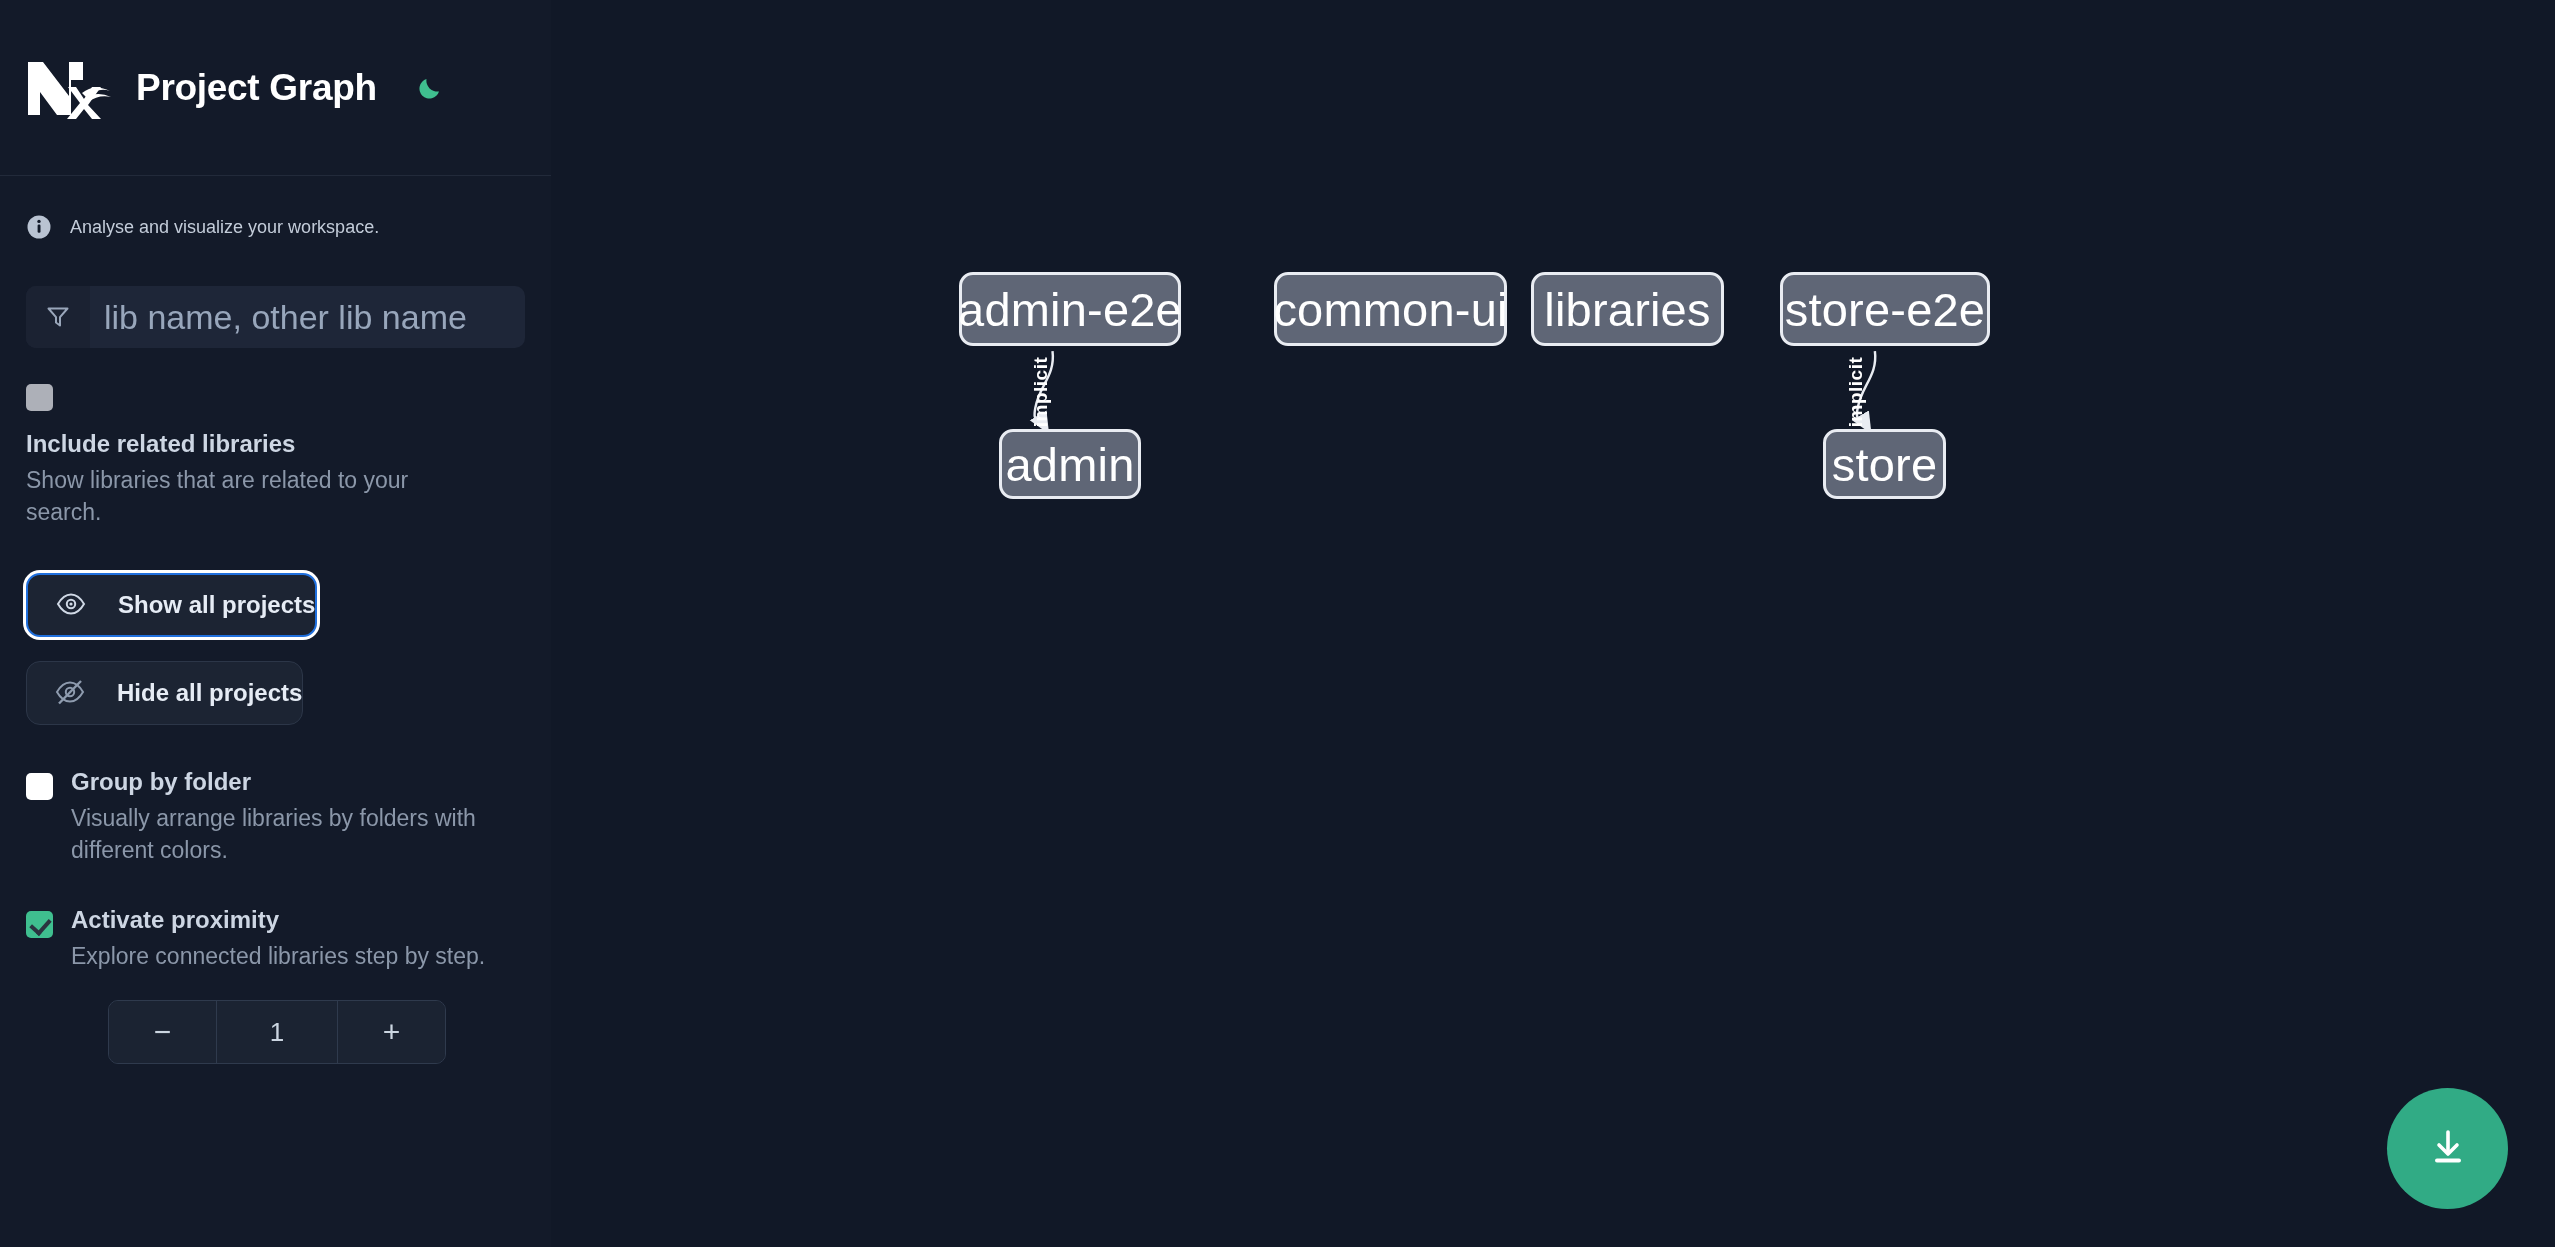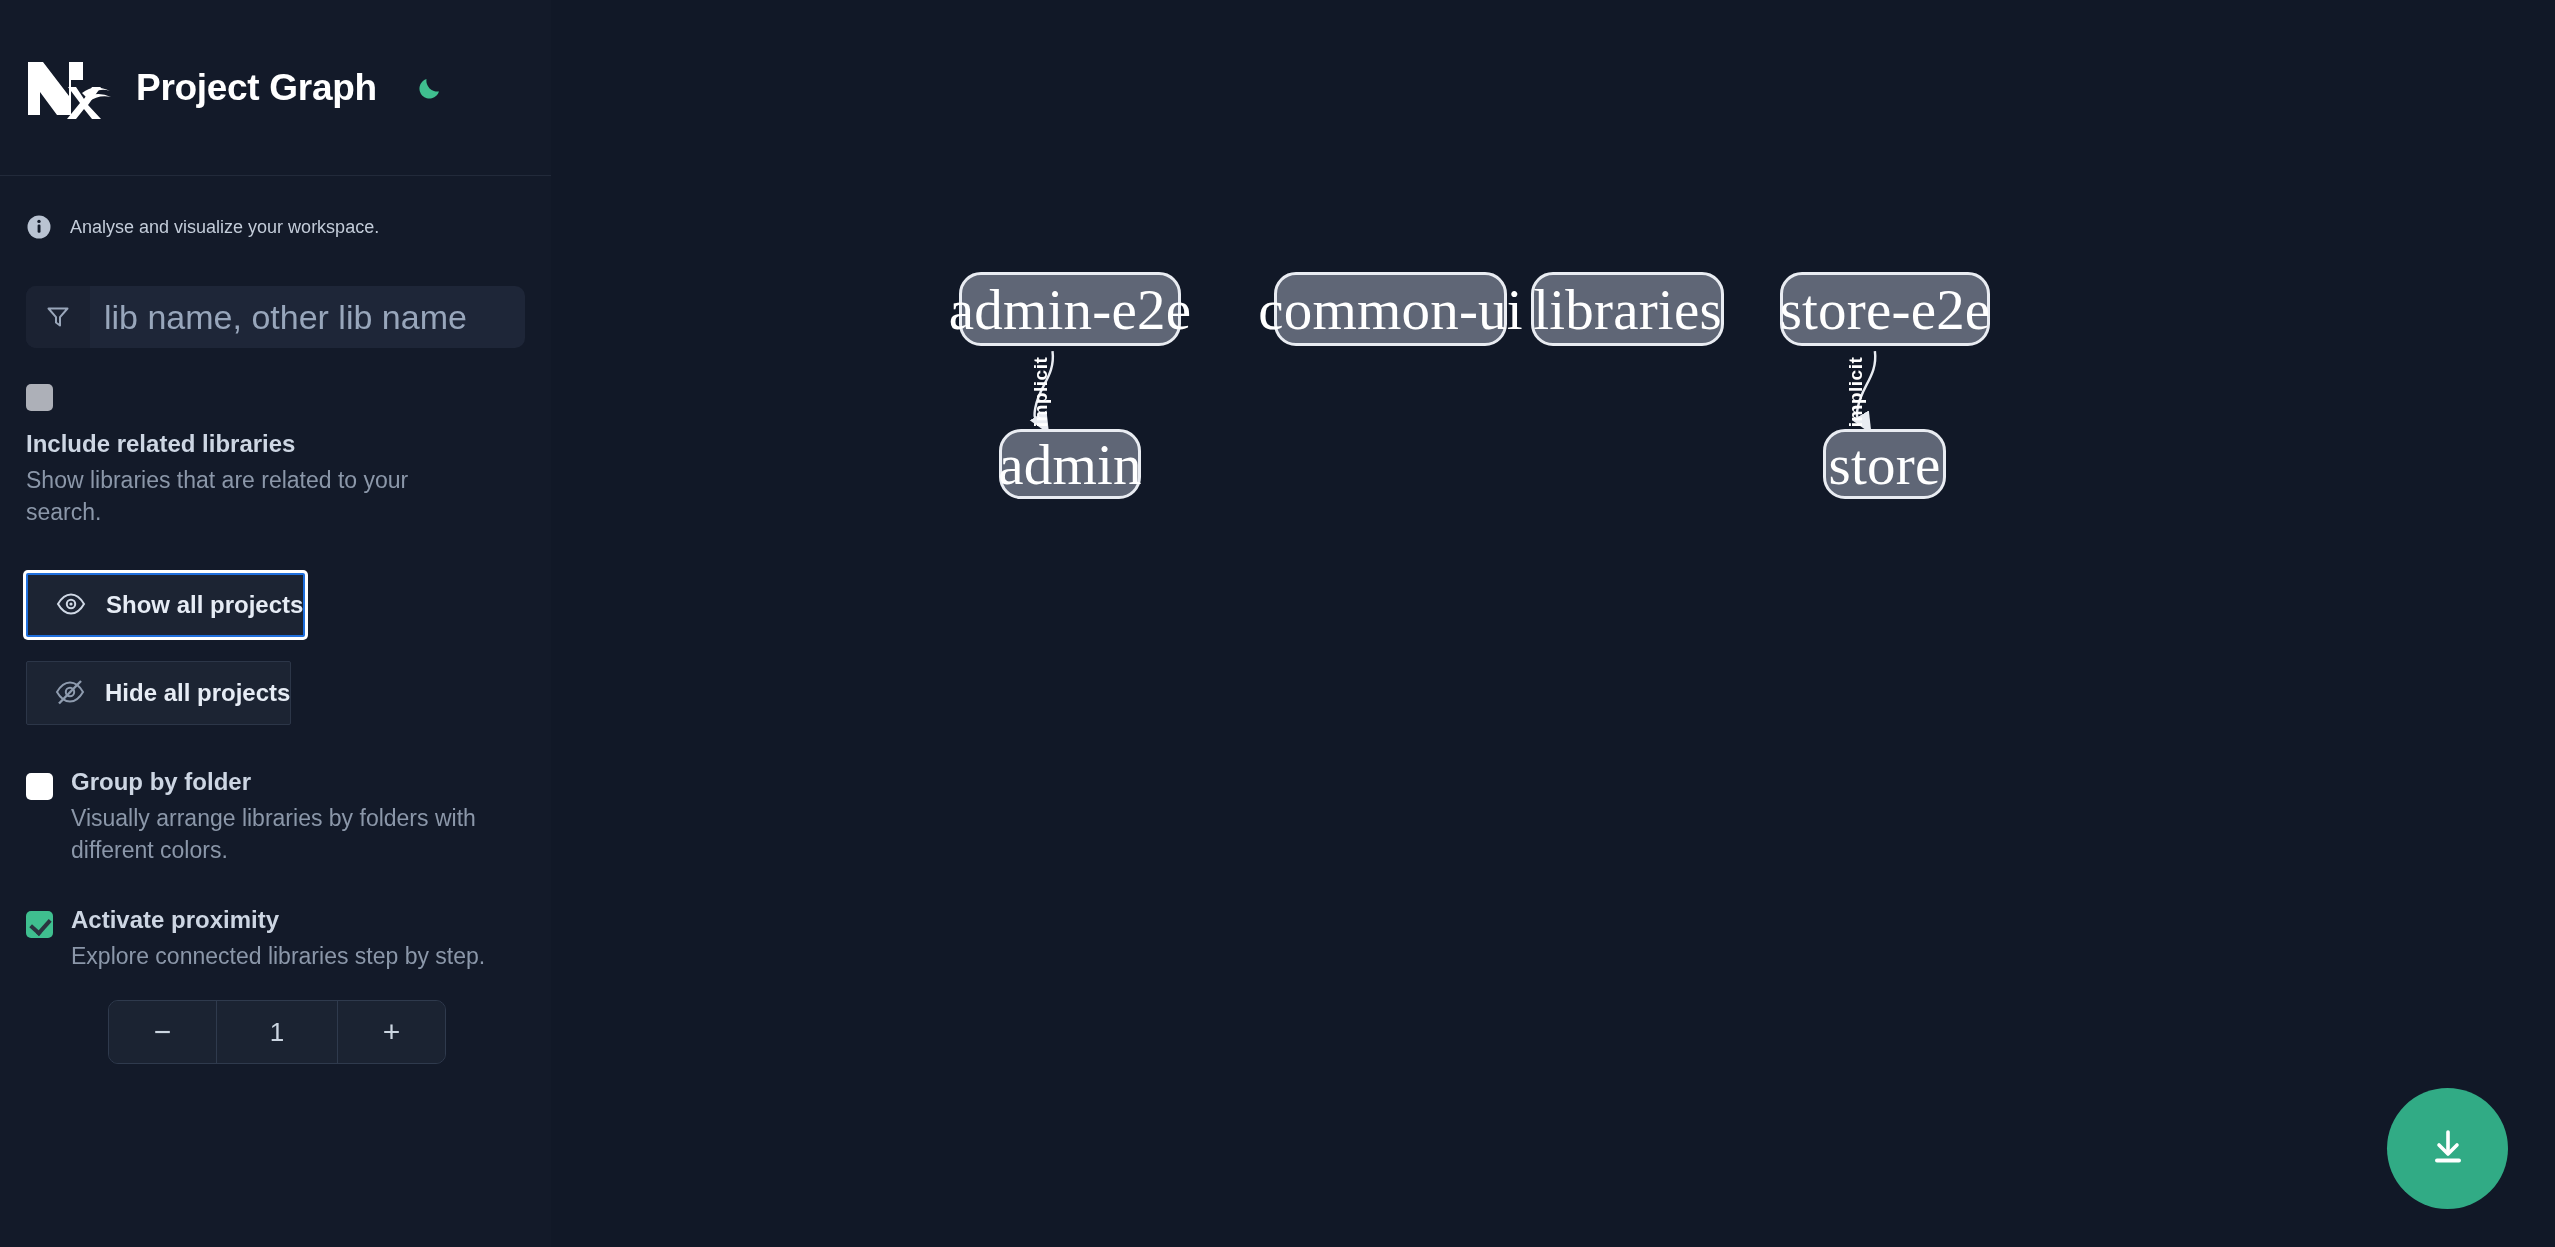--- a/index.html
+++ b/index.html
@@ -158,25 +158,25 @@
     color: #8b97a9;
     line-height: 1.42;
     margin-top: 4px;
     max-width: 440px;
   }
 
   
   .btn-block {
     margin: 16px 26px;
     height: 64px;
-    border-radius: 2px;
+    border-radius: 14px;
     display: flex;
     align-items: center;
     padding-left: 28px;
-    gap: 20px;
+    gap: 32px;
     background: #1c2433;
     border: 1px solid #2c3648;
     cursor: pointer;
     font-family: "Liberation Sans", sans-serif;
   }
   .btn-show {
     margin-top: 44px;
     border: 2px solid #1f6fdd;
     box-shadow: 0 0 0 3px #ffffff;
   }
@@ -260,31 +260,30 @@
   }
   .graph-canvas {
     position: absolute;
     inset: 0;
   }
 
   .node {
     position: absolute;
     background: #5f6676;
     border: 3px solid #e9ecf2;
-    border-radius: 22px;
+    border-radius: 14px;
     display: flex;
     align-items: center;
     justify-content: center;
     color: #ffffff;
-    font-size: 57px;
+    font-size: 47px;
     font-weight: 400;
     letter-spacing: 0.2px;
     white-space: nowrap;
     cursor: pointer;
-    font-family: Liberation Serif, serif;
   }
 
   .edge-label {
     position: absolute;
     color: #ffffff;
     font-size: 19px;
     font-weight: 700;
     letter-spacing: 0.5px;
     transform: rotate(-90deg);
     transform-origin: center center;

